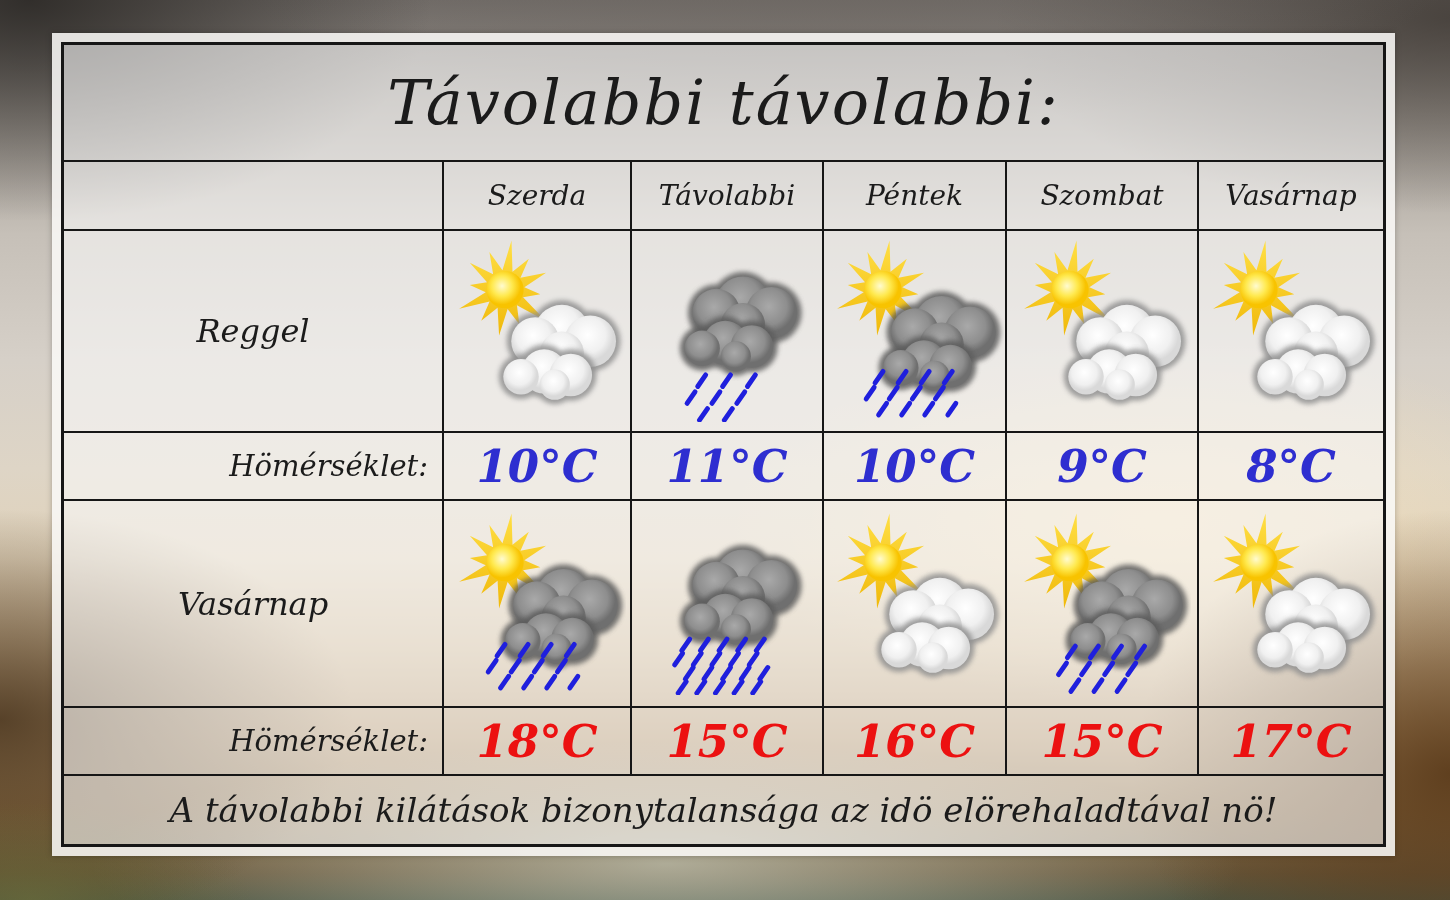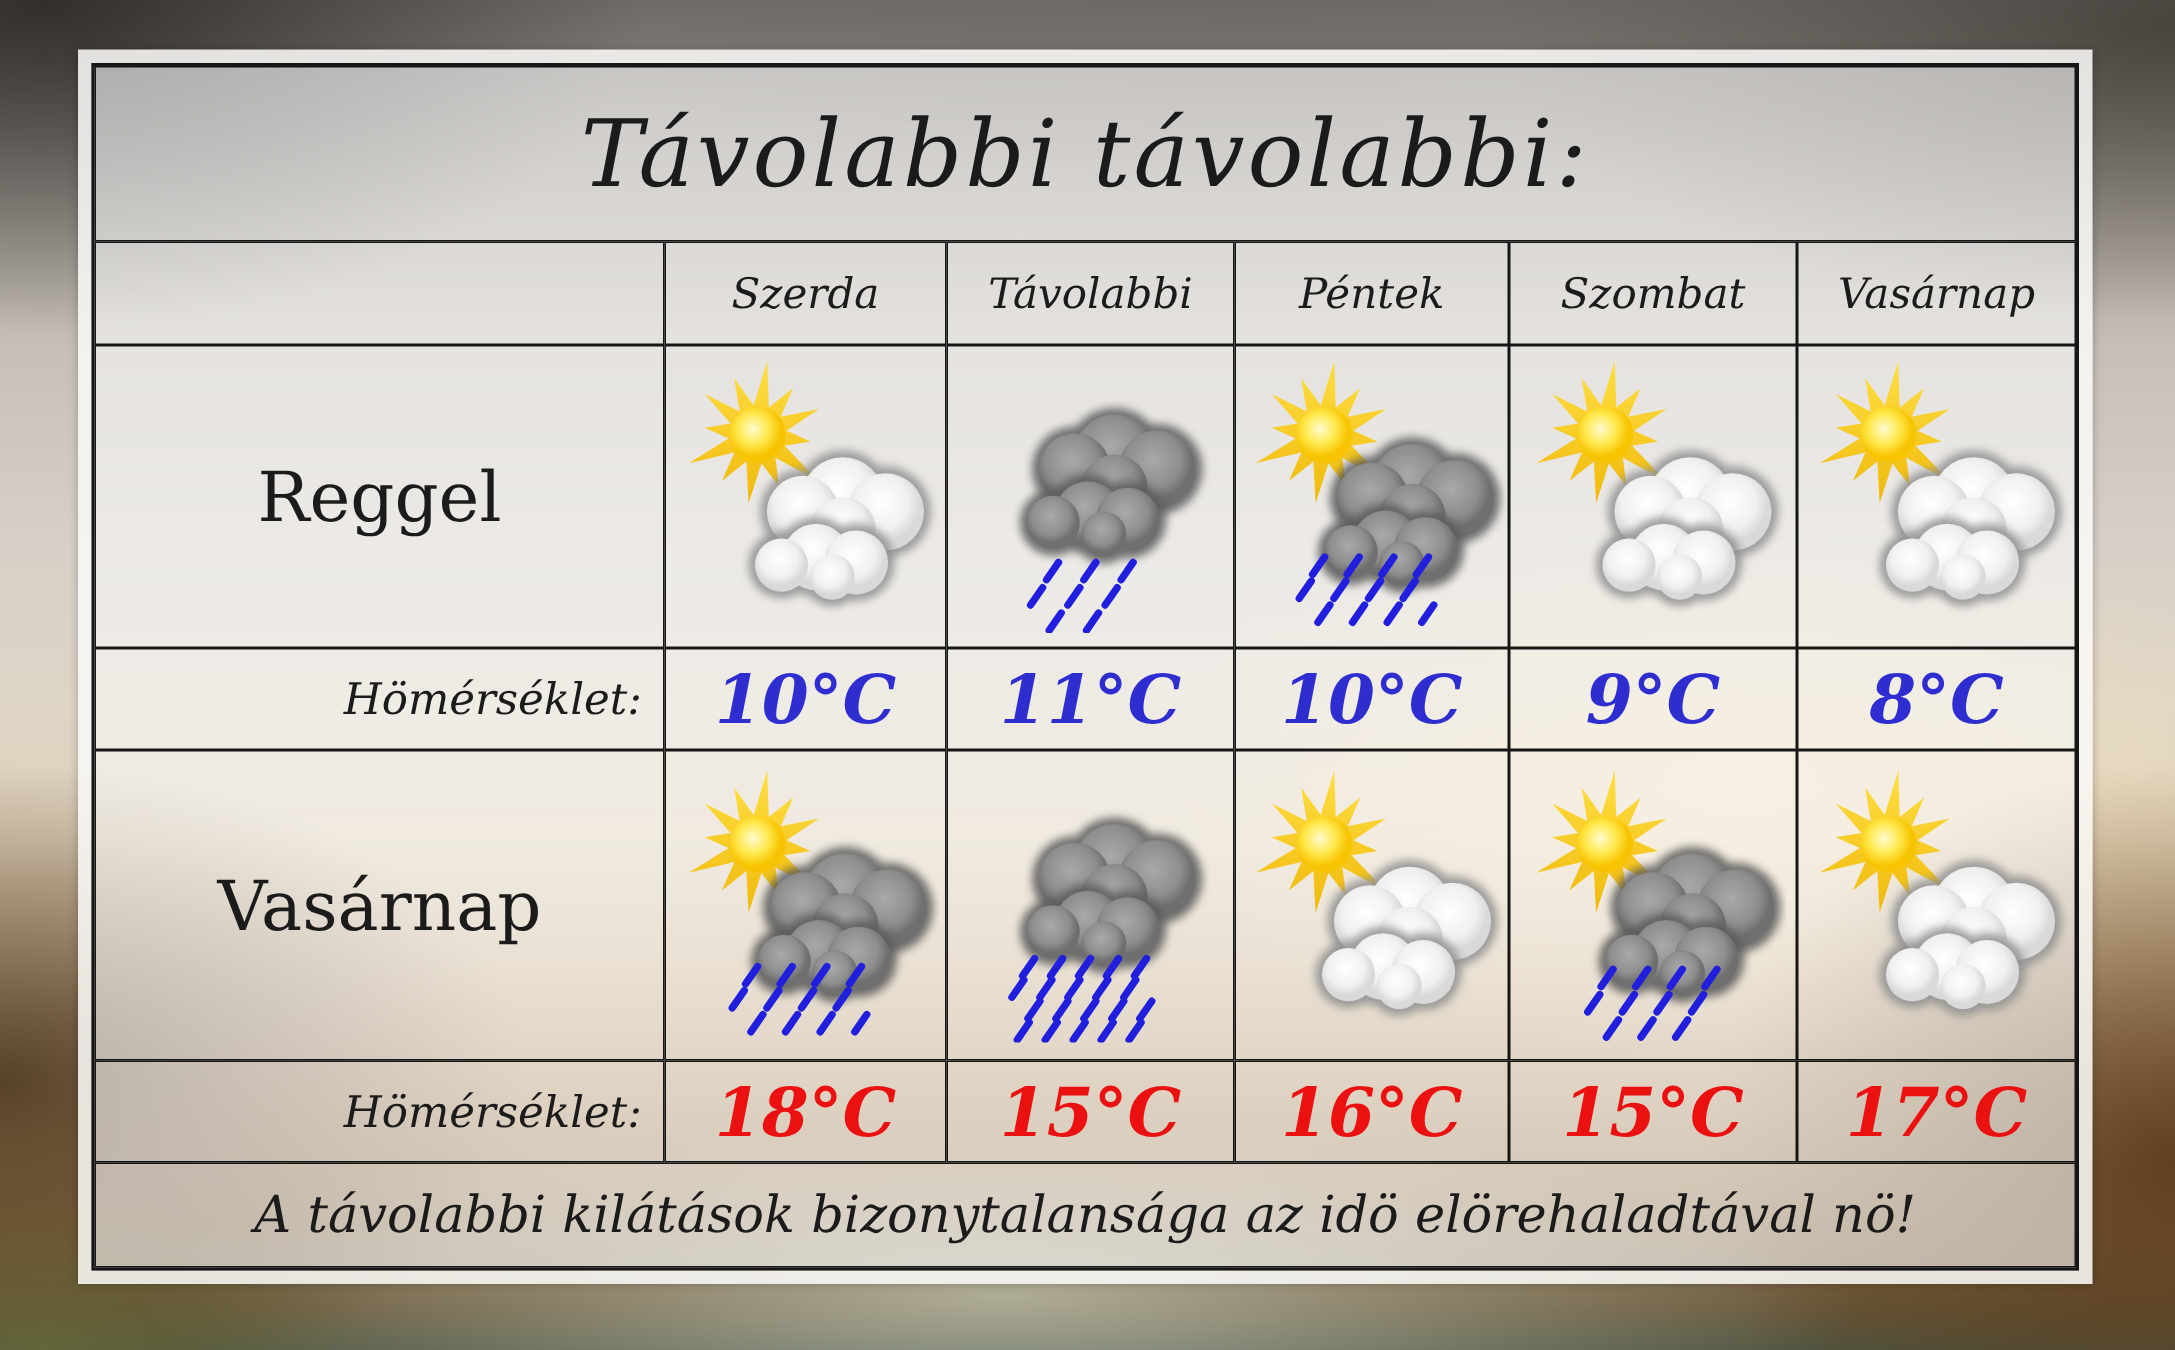--- a/index.html
+++ b/index.html
@@ -24,21 +24,21 @@
   .frame{position:absolute;left:52px;top:33px;border:9px solid rgba(249,248,246,0.88);
          box-shadow:0 0 6px rgba(0,0,0,0.25);}
   .grid{display:grid;border:2px solid #161616;background:rgba(250,250,250,0.60);
         grid-template-columns:380px 188px 192px 183px 192px 186px;
         grid-template-rows:117px 69px 202px 68px 207px 68px 70px;}
   .cell{border:1px solid #161616;display:flex;align-items:center;justify-content:center;
         color:#1b1b1b;overflow:hidden;}
   .c-title{grid-column:1/7;font-size:62px;font-style:italic;letter-spacing:2px;}
   .c-footer{grid-column:1/7;font-size:34px;font-style:italic;}
   .c-day{font-size:28px;font-style:italic;}
-  .c-rowlabel{font-size:46px;}
+  .c-rowlabel{font-size:32px;font-style:italic;}
   .c-templabel{font-size:29px;font-style:italic;justify-content:flex-end;padding-right:14px;box-sizing:border-box;}
   .c-temp{font-size:45px;font-style:italic;font-weight:600;}
   .temp-blue{color:#2e2ed0;}
   .temp-red{color:#ec1111;}
   .wicon{display:block;line-height:0;}
   .wicon svg{display:block;}
 </style>
 </head>
 <body>
 

